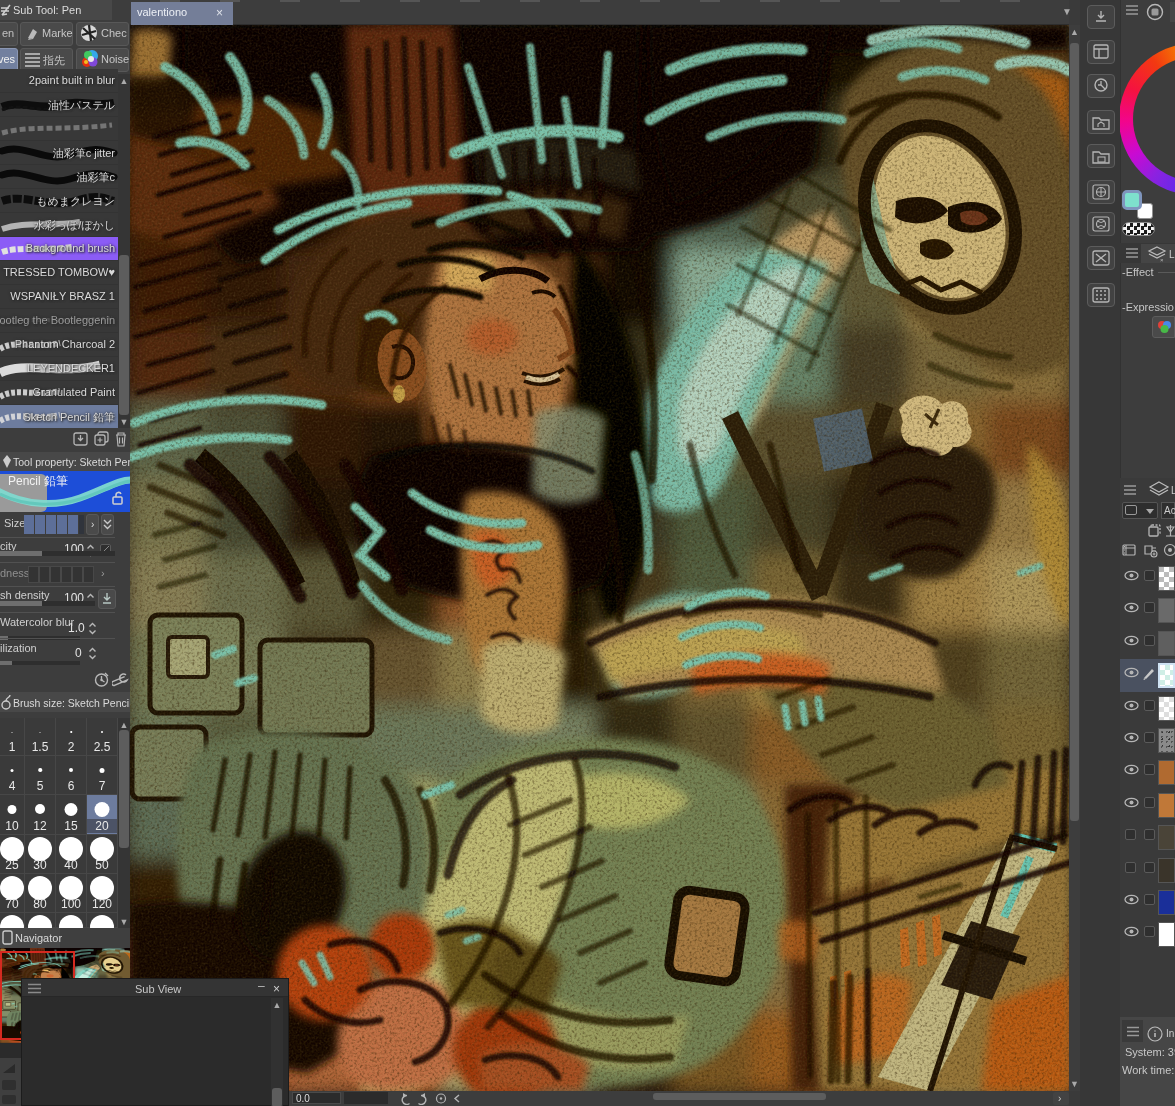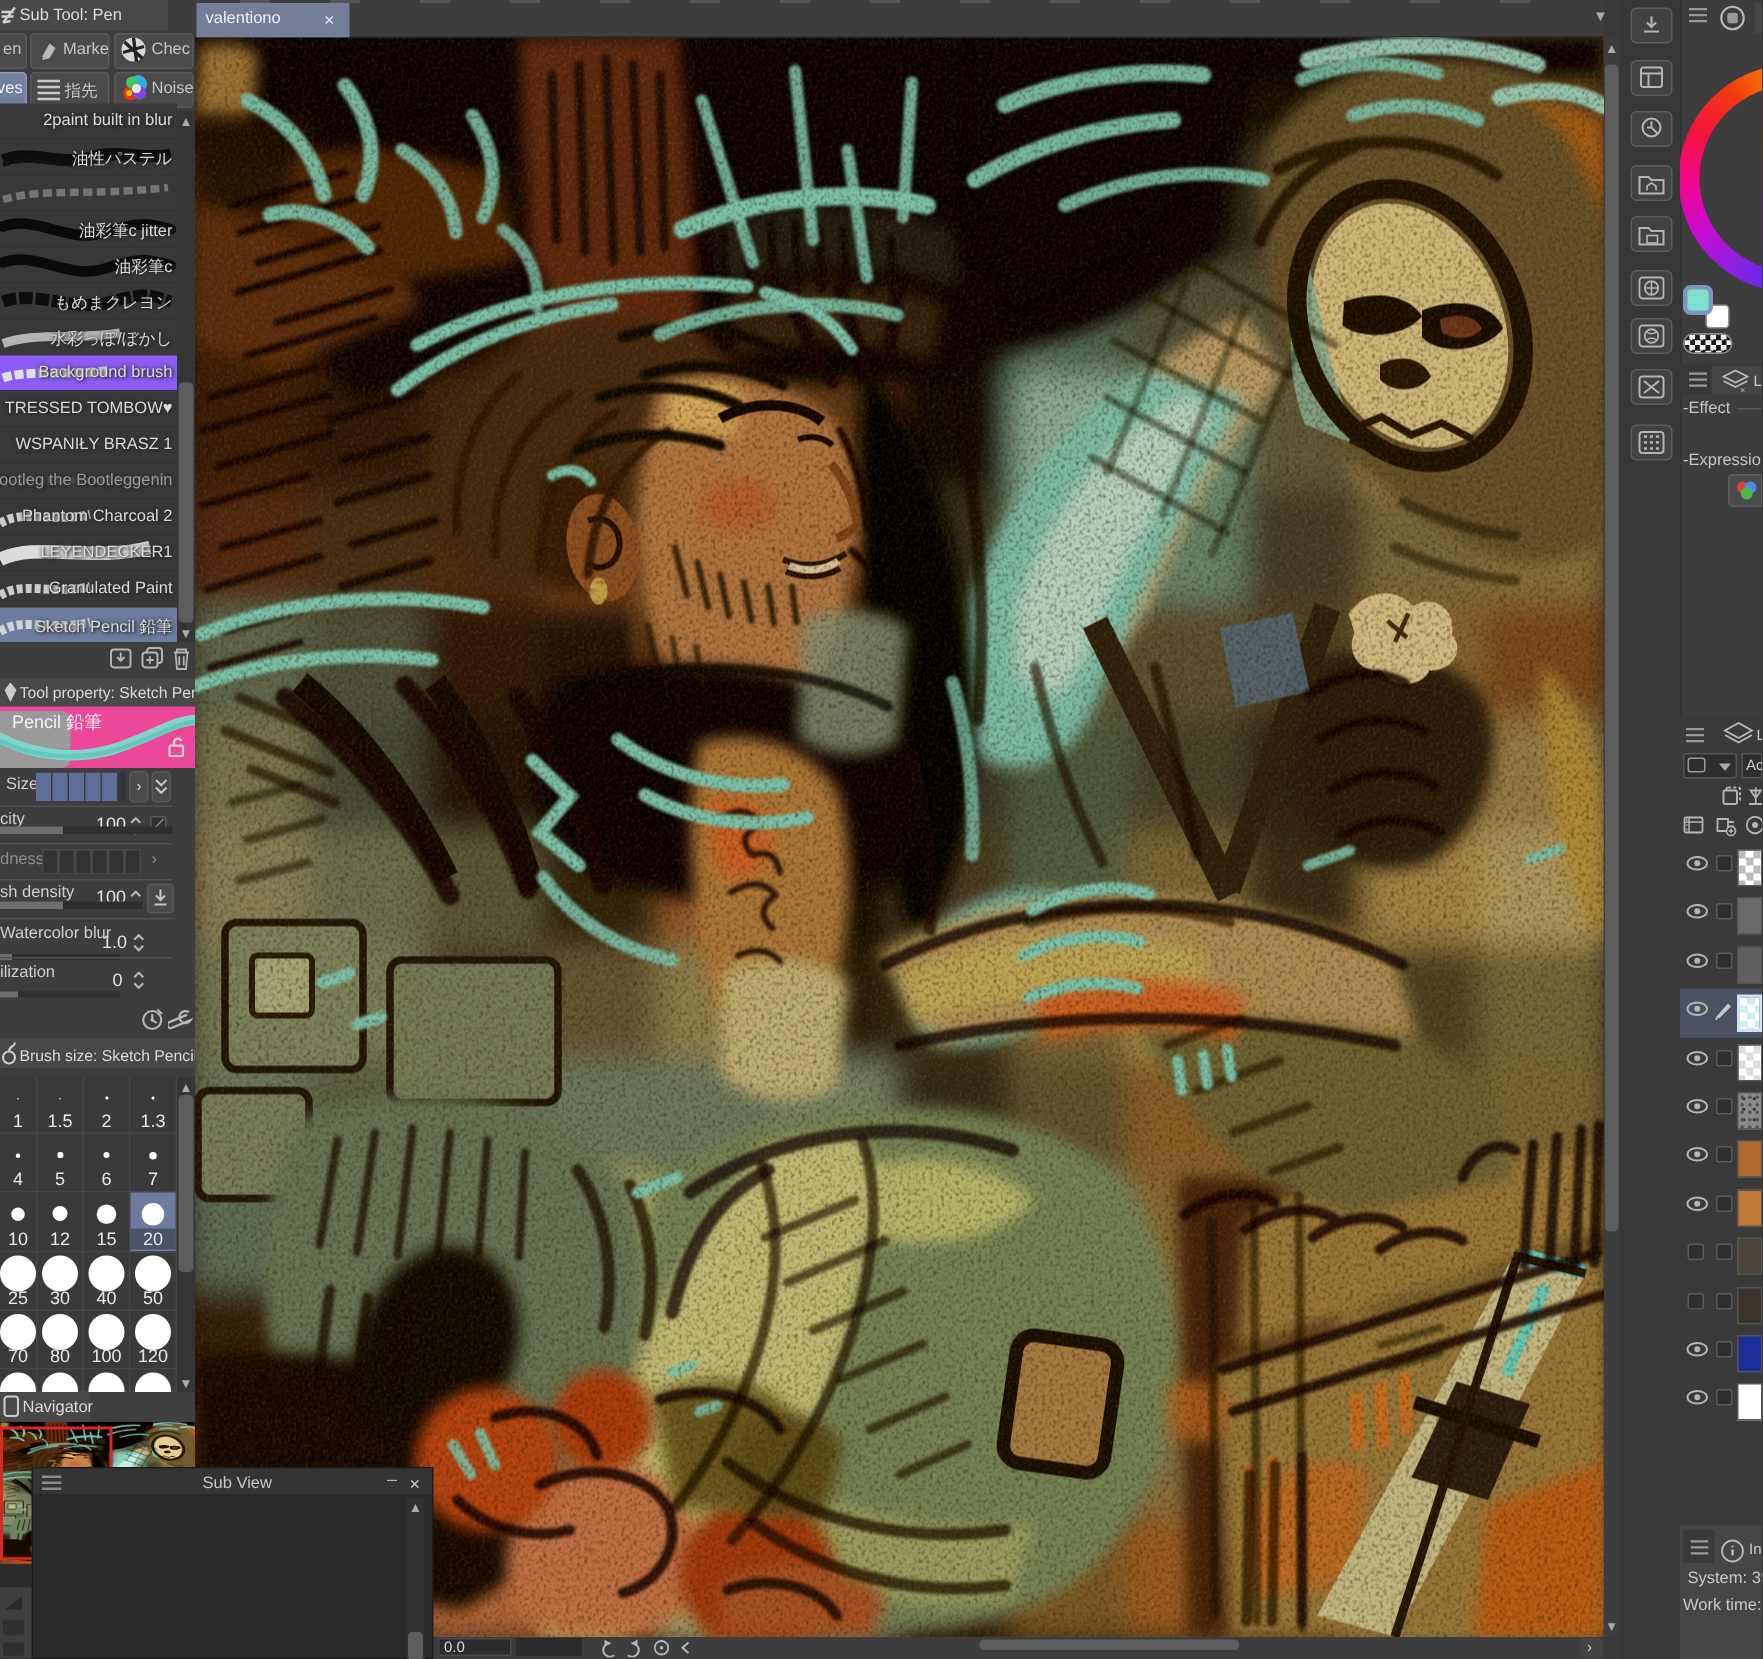--- a/index.html
+++ b/index.html
@@ -197,21 +197,21 @@
       </div>
 
   <div class="abs hdr" style="left:0;top:452px;width:130px;height:19px;"></div>
   <div class="abs" style="left:1px;top:454px;">
         <svg width="12" height="15">
           <path d="M6 1 l4 5 -4 8 -4 -8 Z" fill="#cccccc"></path>
         </svg>
       </div>
   <div class="abs txt" style="left:13px;top:456px;font-size:10.5px;color:#dadada;">Tool property: Sketch Penci</div>
 
-  <div class="abs" style="left:0;top:471px;width:130px;height:41px;background:#ec4899;overflow:hidden;">
+  <div class="abs" style="left:0;top:471px;width:130px;height:41px;background:#1d4ed8;overflow:hidden;">
     <div class="abs" style="left:0;top:3px;width:47px;height:38px;background:#9a9a9a;border-radius:0 6px 6px 0;"></div>
     <svg class="abs" style="left:0;top:0;" width="130" height="41">
           <path d="M0 21 C 25 34, 55 36, 80 27 S 120 8, 132 9" stroke="#7fd9cf" stroke-width="7" fill="none" stroke-linecap="round" opacity="0.95"></path>
           <path d="M0 23 C 25 35, 55 36, 80 28 S 120 10, 132 10" stroke="#5cc4b8" stroke-width="3" fill="none" opacity="0.8"></path>
         </svg>
     <div class="abs txt" style="left:8px;top:2px;font-size:12px;color:#f2f2f2;">Pencil 鉛筆</div>
   </div>
   <div class="abs" style="left:110px;top:490px;">
         <svg width="15" height="15">
           <rect x="3" y="7" width="9" height="7" rx="1" fill="none" stroke="#cfcfcf" stroke-width="1.5"></rect>
@@ -334,21 +334,21 @@
         <div class="cell" style="left:25px;top:0px;width:31px;height:38px;background:#3a3a3a;">
           <div class="dot" style="top:13.5px;width:1px;height:1px;"></div>
           <div class="num" style="position:absolute;bottom:1px;width:100%;">1.5</div>
         </div>
         <div class="cell" style="left:56px;top:0px;width:31px;height:38px;background:#3a3a3a;">
           <div class="dot" style="top:13.25px;width:1.5px;height:1.5px;"></div>
           <div class="num" style="position:absolute;bottom:1px;width:100%;">2</div>
         </div>
         <div class="cell" style="left:87px;top:0px;width:31px;height:38px;background:#3a3a3a;">
           <div class="dot" style="top:13px;width:2px;height:2px;"></div>
-          <div class="num" style="position:absolute;bottom:1px;width:100%;">1.3</div>
+          <div class="num" style="position:absolute;bottom:1px;width:100%;">2.5</div>
         </div>
         <div class="cell" style="left:0px;top:38px;width:25px;height:39px;background:#3a3a3a;">
           <div class="dot" style="top:12.5px;width:3px;height:3px;"></div>
           <div class="num" style="position:absolute;bottom:1px;width:100%;">4</div>
         </div>
         <div class="cell" style="left:25px;top:38px;width:31px;height:39px;background:#3a3a3a;">
           <div class="dot" style="top:12.25px;width:3.5px;height:3.5px;"></div>
           <div class="num" style="position:absolute;bottom:1px;width:100%;">5</div>
         </div>
         <div class="cell" style="left:56px;top:38px;width:31px;height:39px;background:#3a3a3a;">

